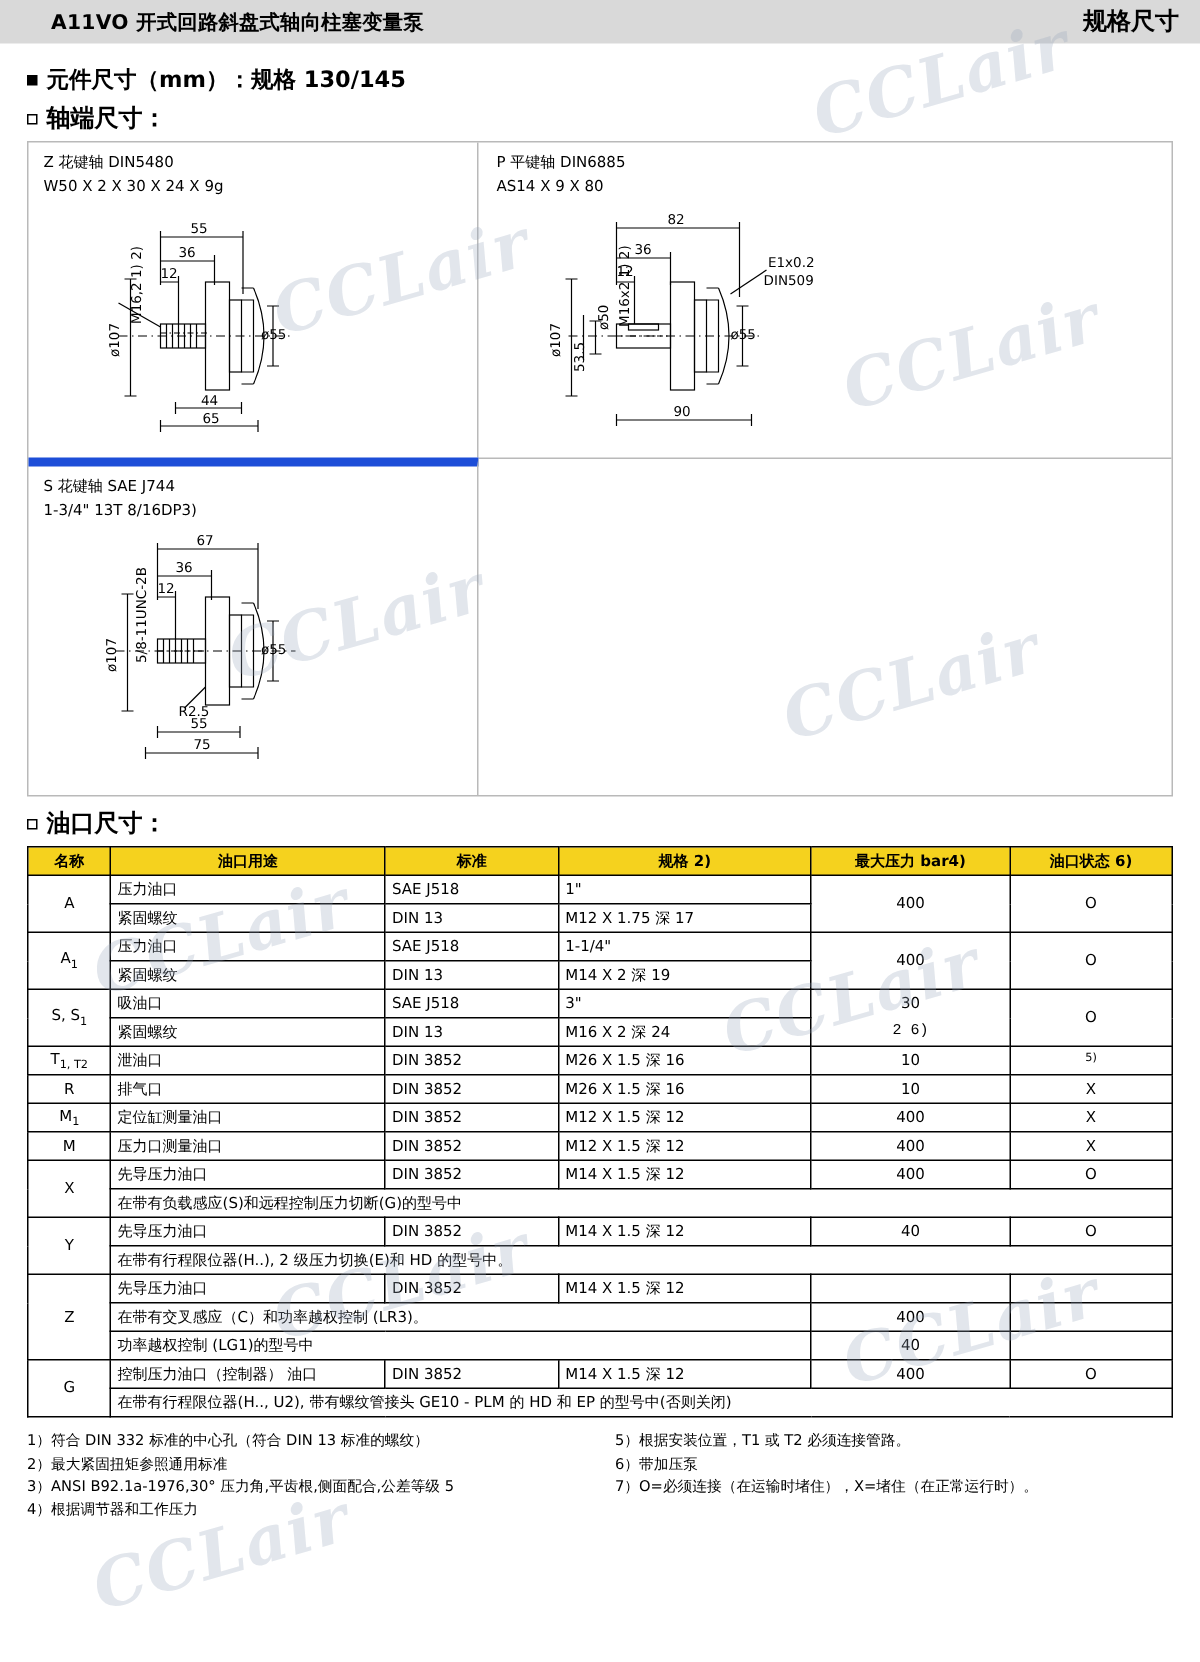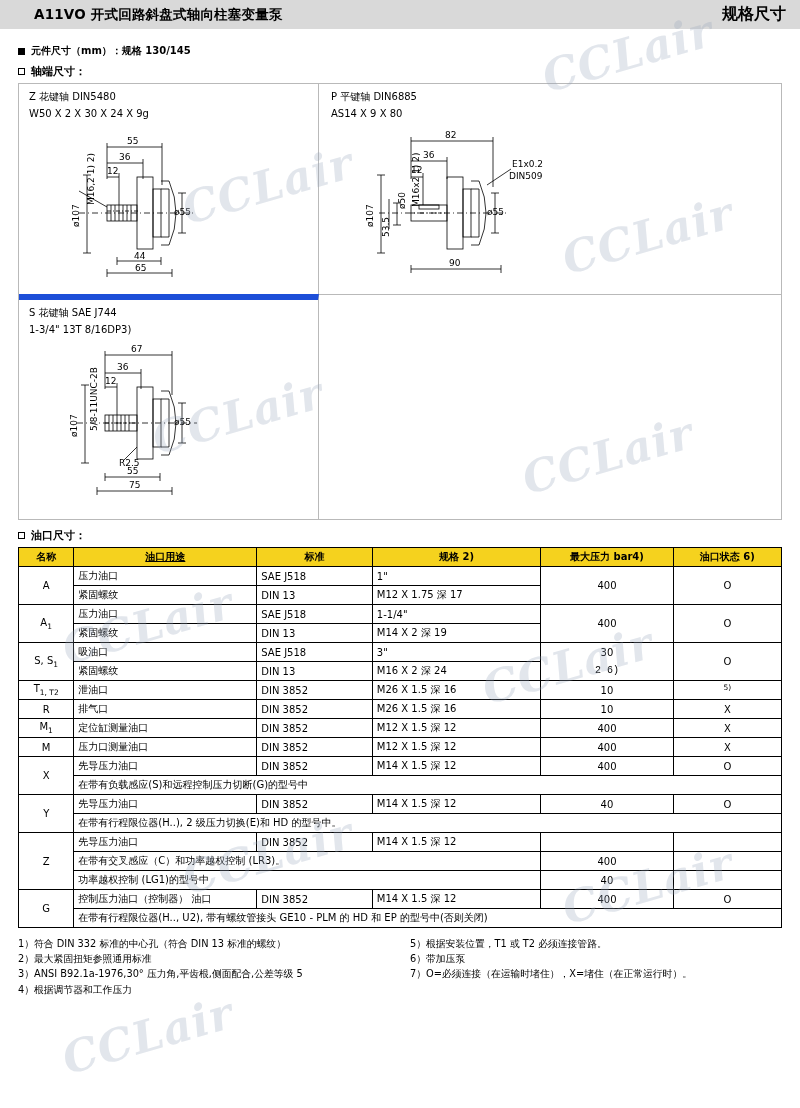--- a/index.html
+++ b/index.html
@@ -21,25 +21,25 @@
     align-items: center;
     justify-content: space-between;
     padding: 0 14px 0 34px;
     border-bottom: 1px solid #fff;
   }
   .header .title { font-size: 13.5px; font-weight: bold; letter-spacing: .2px; }
   .header .right { font-size: 16px; font-weight: bold; }
 
   .page { padding: 8px 14px 0 14px; position: relative; }
 
-  .sec-title { font-size: 10px; font-weight: bold; margin: 6px 0 6px 4px; display:flex; align-items:center; gap:6px;}
+  .sec-title { font-size: 15px; font-weight: bold; margin: 6px 0 6px 4px; display:flex; align-items:center; gap:6px;}
   .sq { display:inline-block; width:7px; height:7px; background:#000; }
   .sq-o { display:inline-block; width:7px; height:7px; border:1px solid #000; background:#fff; }
 
-  .sub-title { font-size: 11px; font-weight: bold; margin: 4px 0 4px 4px; display:flex; align-items:center; gap:6px;}
+  .sub-title { font-size: 16px; font-weight: bold; margin: 4px 0 4px 4px; display:flex; align-items:center; gap:6px;}
 
   
   .drawbox { border: 1px solid #b9b9b9; margin: 2px 4px 0 4px; position: relative; }
   .drawrow { display: flex; }
   .cell { position: relative; }
   .cell.left { width: 300px; border-right: 1px solid #b9b9b9; }
   .cell.right { flex: 1; }
   .cell.bottom { width: 300px; border-top: 6px solid #1d4ed8; }
   .cell-filler { flex:1; border-top:1px solid #b9b9b9;}
   .lbl { font-size: 10px; }
@@ -61,21 +61,21 @@
   }
   table.ports thead th {
     background: #f5d21e;
     font-weight: bold;
     text-align: center;
     height: 19px;
   }
   td.c { text-align: center; }
   td.l { text-align: left; padding-left: 6px;}
   .col1 { width: 46px; }
-  .col2 { width: 152px; text-decoration: underline; }
+  .col2 { width: 152px; }
   .col3 { width: 96px; }
   .col4 { width: 140px; }
   .col5 { width: 110px; }
   .col6 { width: 90px; }
   sub { font-size: 7.5px; }
   sup { font-size: 7.5px; }
 
   
   .notes { margin: 8px 4px 0 4px; font-size: 9.8px; }
   .notes .nhead { font-weight: bold; display:flex; align-items:center; gap:6px; margin-bottom: 4px;}

